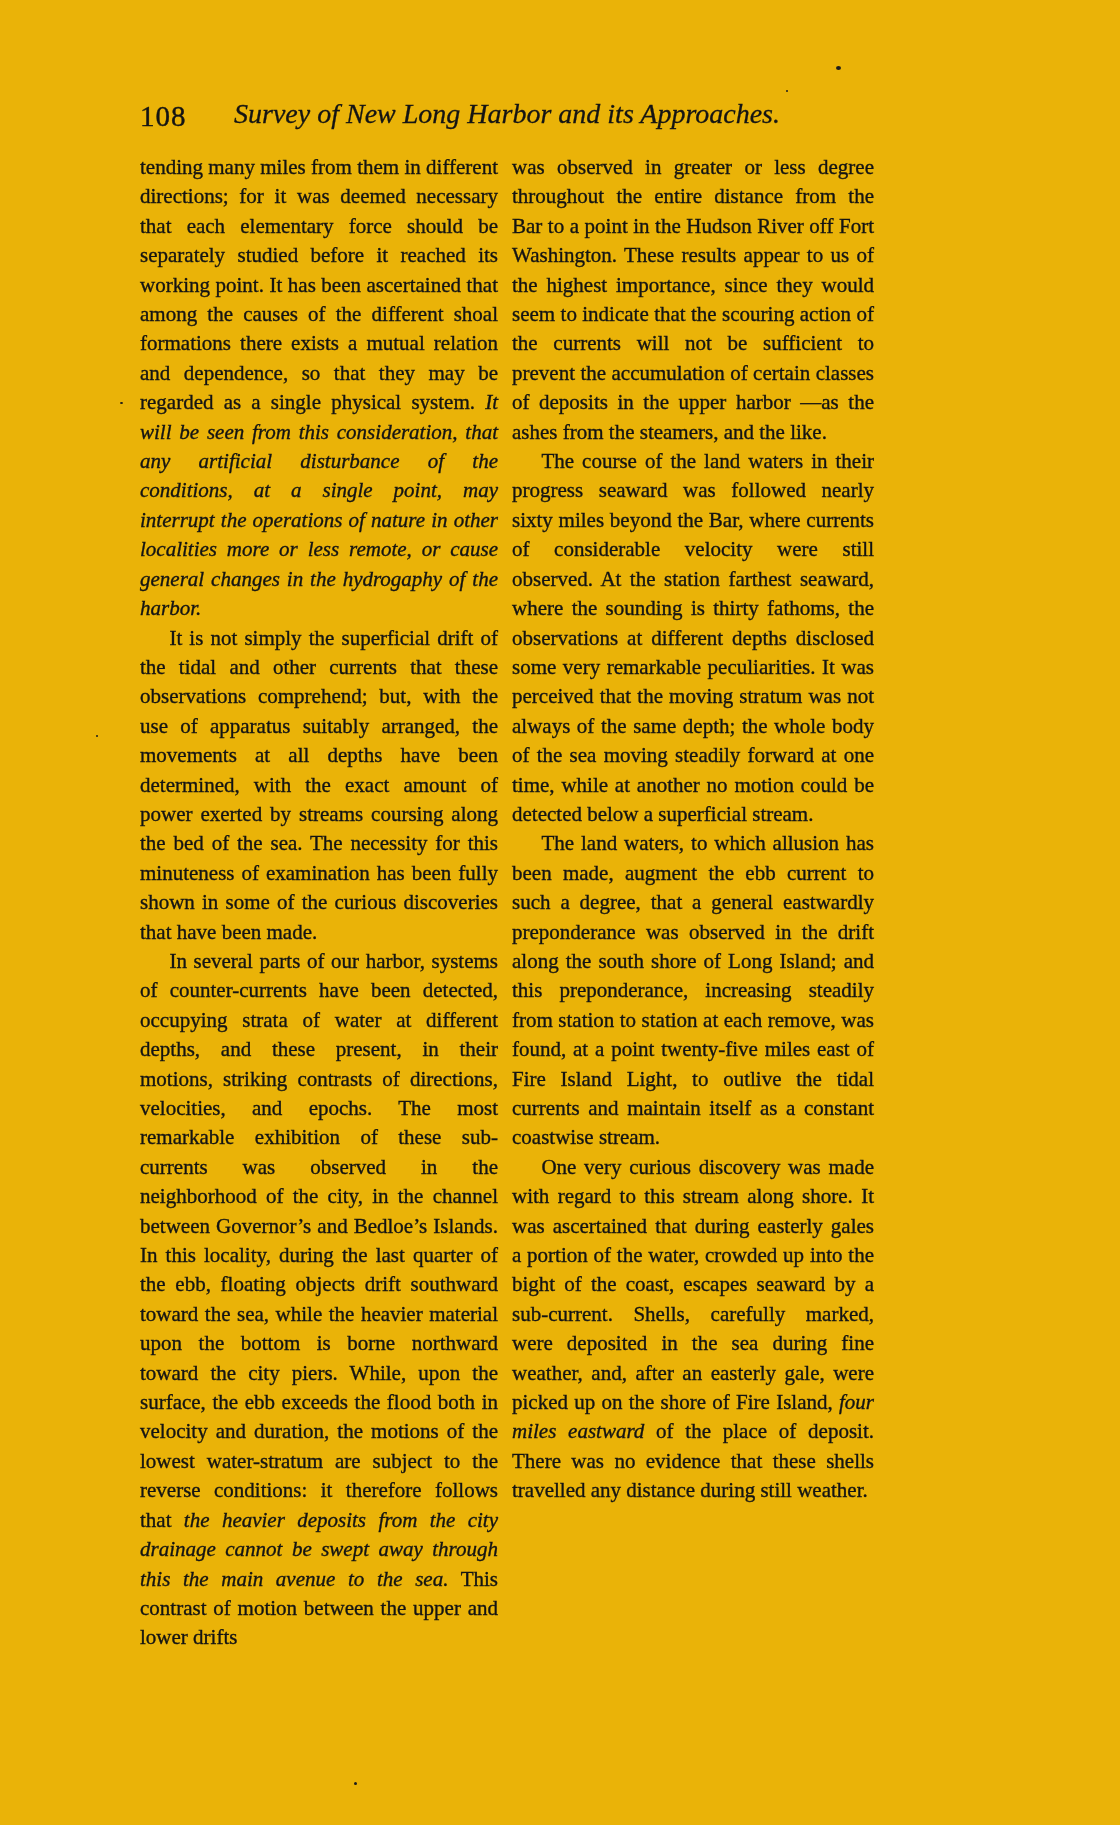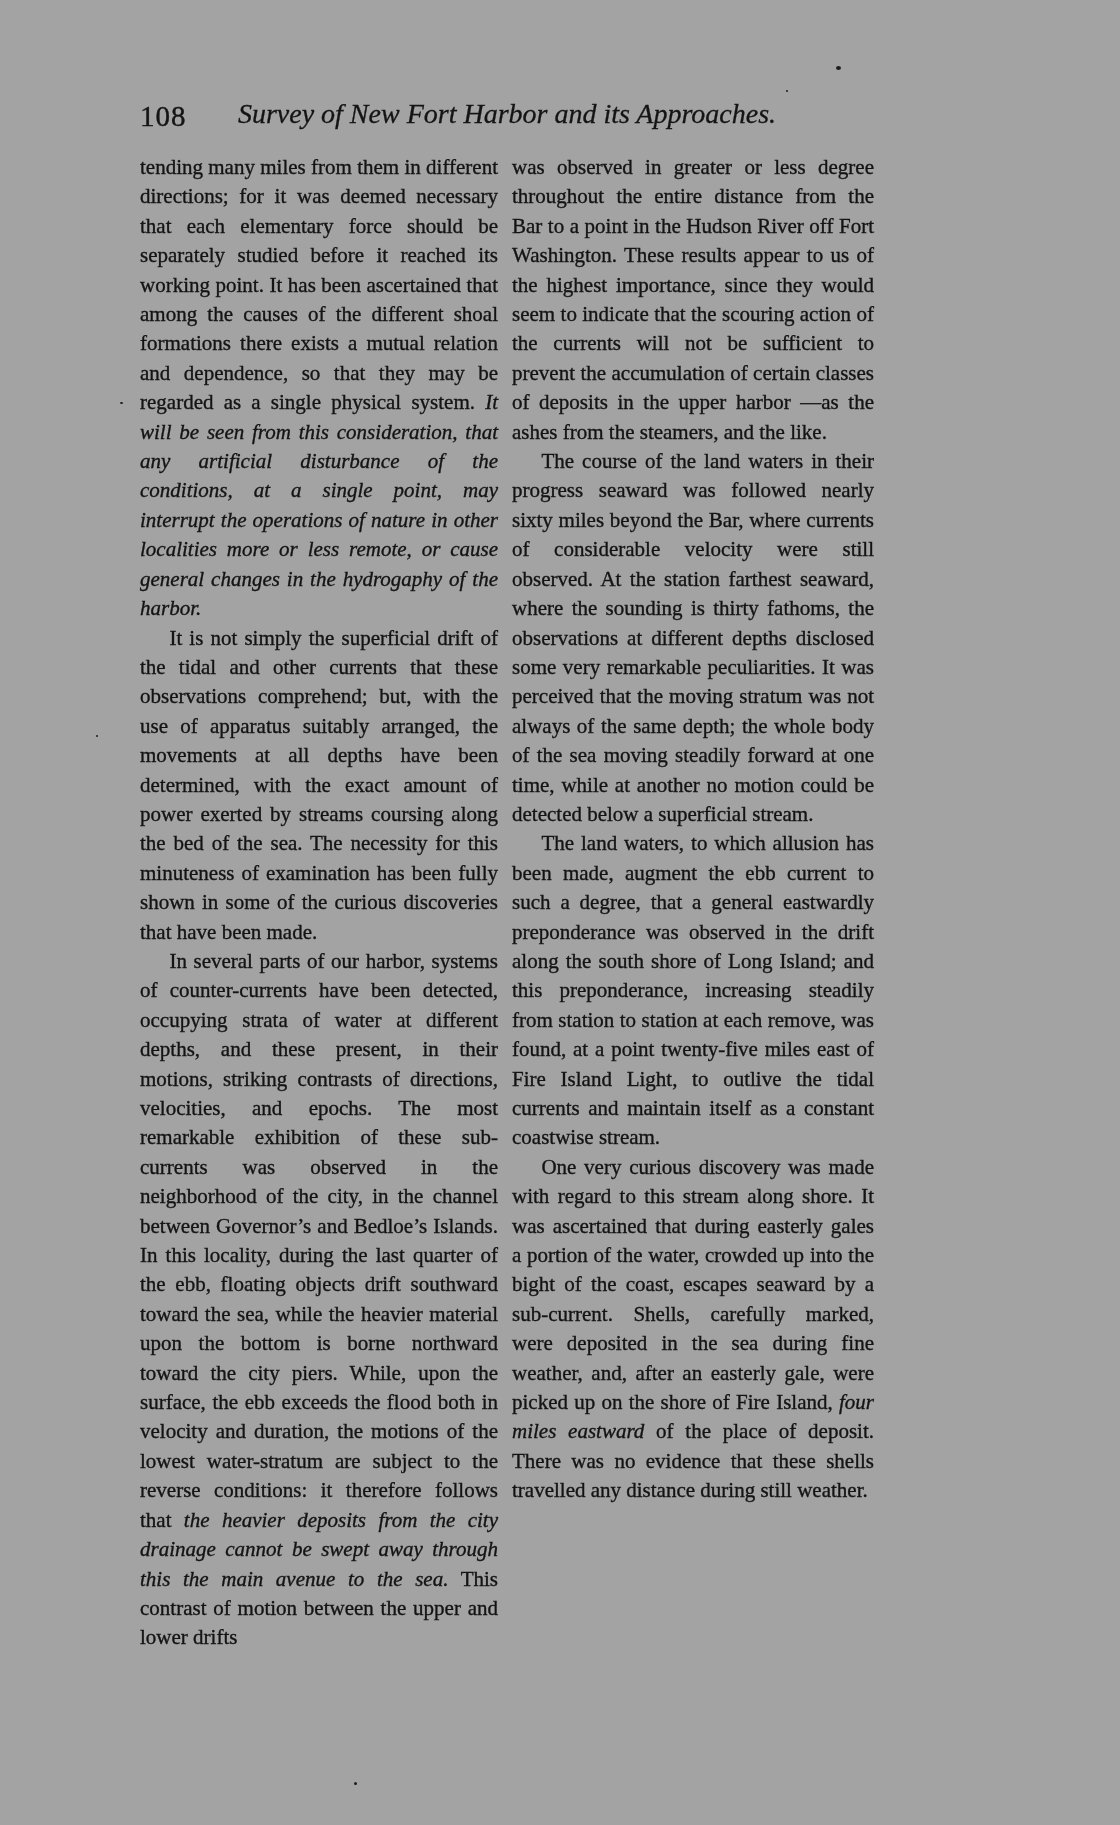--- a/index.html
+++ b/index.html
@@ -4,21 +4,21 @@
 <style>
   html, body {
     margin: 0;
     padding: 0;
     background: #ffffff;
   }
   .page {
     position: relative;
     width: 1120px;
     height: 1825px;
-    background: #a3a3a3;
+    background: #eab308;
     color: #141414;
     font-family: "Liberation Serif", serif;
     overflow: hidden;
   }
   .page-header {
     position: absolute;
     left: 140px;
     top: 98px;
     width: 734px;
     height: 40px;
@@ -77,21 +77,21 @@
 <div class="page">
 
   <div class="speck speck-a"></div>
   <div class="speck speck-b"></div>
   <div class="speck speck-c"></div>
   <div class="speck speck-d"></div>
   <div class="speck speck-e"></div>
 
   <header class="page-header">
     <span class="page-number">108</span>
-    <span class="running-title">Survey of New Fort Harbor and its Approaches.</span>
+    <span class="running-title">Survey of New Long Harbor and its Approaches.</span>
   </header>
 
   <main class="columns">
 
     <section class="col col-left">
       <p class="para noindent"><span>tending many miles from them in different directions; for it was deemed necessary that each elementary force should be separately studied before it reached its working point. It has been ascertained that among the causes of the different shoal formations there exists a mutual relation and dependence, so that they may be regarded as a single physical system. </span><span class="italic">It will be seen from this consideration, that any artificial disturbance of the conditions, at a single point, may interrupt the operations of nature in other localities more or less remote, or cause general changes in the hydrogaphy of the harbor.</span></p>
       <p class="para"><span>It is not simply the superficial drift of the tidal and other currents that these observations comprehend; but, with the use of apparatus suitably arranged, the movements at all depths have been determined, with the exact amount of power exerted by streams coursing along the bed of the sea. The necessity for this minuteness of examination has been fully shown in some of the curious discoveries that have been made.</span></p>
       <p class="para"><span>In several parts of our harbor, systems of counter-currents have been detected, occupying strata of water at different depths, and these present, in their motions, striking contrasts of directions, velocities, and epochs. The most remarkable exhibition of these sub-currents was observed in the neighborhood of the city, in the channel between Governor’s and Bedloe’s Islands. In this locality, during the last quarter of the ebb, floating objects drift southward toward the sea, while the heavier material upon the bottom is borne northward toward the city piers. While, upon the surface, the ebb exceeds the flood both in velocity and duration, the motions of the lowest water-stratum are subject to the reverse conditions: it therefore follows that </span><span class="italic">the heavier deposits from the city drainage cannot be swept away through this the main avenue to the sea.</span><span> This contrast of motion between the upper and lower drifts</span></p>
     </section>
 

